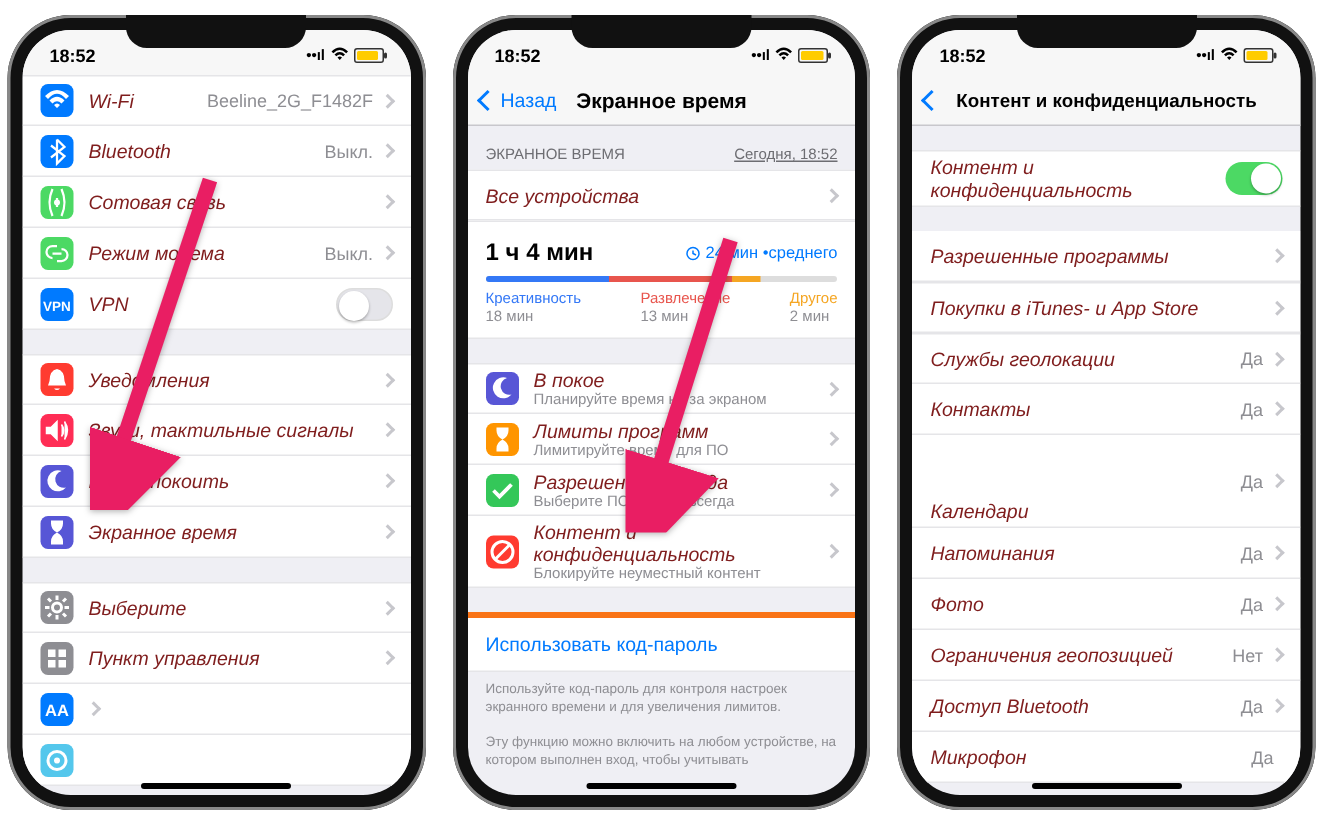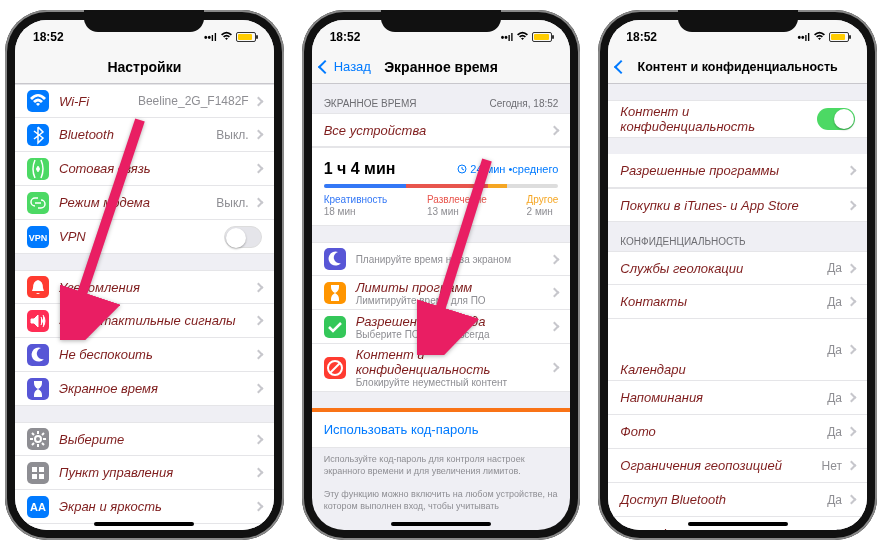--- a/index.html
+++ b/index.html
@@ -8,21 +8,21 @@
   .screen { width: 100%; height: 100%; background: #efeff4; border-radius: 32px; overflow: hidden; position: relative; display: flex; flex-direction: column; }
   .notch { position: absolute; top: 0; left: 50%; transform: translateX(-50%); width: 120px; height: 22px; background: #111; border-bottom-left-radius: 14px; border-bottom-right-radius: 14px; z-index: 5; }
   .statusbar { height: 30px; display: flex; justify-content: space-between; align-items: center; padding: 4px 18px 0; font-size: 12px; font-weight: 600; background: #f7f7f7; }
   .status-icons { display: flex; gap: 3px; align-items: center; font-size: 10px; }
   .navbar { background: #f7f7f7; border-bottom: 1px solid #c8c7cc; display: flex; align-items: center; justify-content: center; height: 34px; position: relative; padding: 0 8px; }
   .nav-title { font-size: 14px; font-weight: 600; text-align:center; }
   .nav-back { position: absolute; left: 8px; display: flex; align-items: center; color: #007aff; font-size: 13px; }
   .nav-back::before { content: ""; width: 8px; height: 8px; border-left: 2px solid #007aff; border-bottom: 2px solid #007aff; transform: rotate(45deg); margin-right: 4px; }
   .content { flex: 1; overflow: hidden; }
   .group-header { font-size: 10px; color: #6d6d72; padding: 14px 12px 4px; text-transform: uppercase; display:flex; justify-content:space-between;}
-  .group-header span:last-child{ text-transform:none; }
+  .group-header span:last-child{ text-transform:none;text-decoration:underline; }
   .row { background: #fff; border-bottom: 1px solid #e5e5e8; display: flex; align-items: center; min-height: 34px; padding: 3px 12px 3px 12px; font-size: 13px; position: relative; }
   .row.first { border-top: 1px solid #e5e5e8; }
   .row .icon { width: 22px; height: 22px; border-radius: 5px; margin-right: 10px; display: flex; align-items: center; justify-content: center; font-size: 12px; color: #fff; flex-shrink: 0; }
   .row .label { flex: 1; color: #7f1d1d; font-style: italic; }
   .row .sublabel { font-size: 10px; color: #8e8e93; }
   .row .value { color: #8e8e93; font-size: 12px; margin-right: 6px; }
   .row .chevron { width: 7px; height: 7px; border-right: 2px solid #c7c7cc; border-top: 2px solid #c7c7cc; transform: rotate(45deg); }
   .toggle { width: 38px; height: 22px; border-radius: 11px; position: relative; }
   .toggle.on { background: #4cd964; }
   .toggle.off { background: #e5e5ea; border:1px solid #ddd;}
@@ -61,23 +61,20 @@
         <span>
           <svg width="13" height="10" viewBox="0 0 13 10">
               <path d="M6.5 9 L8 7.3 Q6.5 6 5 7.3 Z M3 5.3 Q6.5 2 10 5.3 L8.8 6.5 Q6.5 4.3 4.2 6.5 Z M1 3.3 Q6.5 -2 12 3.3 L10.8 4.5 Q6.5 0.3 2.2 4.5 Z" fill="#000"></path>
             </svg>
         </span>
         <span class="battery">
             <i></i>
           </span>
       </span>
     </div>
-    <div class="navbar">
-      <div class="nav-title">Настройки</div>
-    </div>
     <div class="content">
       <div id="p1g1">
           <div class="row first">
             <span class="icon" style="background: rgb(0, 122, 255);">
               <svg width="22" height="22" viewBox="0 0 22 22">
                 <path d="M11 16 L13 14 Q11 12 9 14 Z M6 11 Q11 6 16 11 L14 13 Q11 10 8 13 Z M3 8 Q11 0 19 8 L17 10 Q11 3 5 10 Z" fill="#fff"></path>
               </svg>
             </span>
             <div style="flex: 1 1 0%;">
               <div class="label">Wi-Fi</div>
@@ -209,23 +206,20 @@
               <div class="label">Пункт управления</div>
             </div>
             <span class="chevron"></span>
           </div>
           <div class="row">
             <span class="icon" style="background: rgb(0, 122, 255);">
               <svg width="22" height="22" viewBox="0 0 22 22">
                 <text x="11" y="15" font-size="11" text-anchor="middle" fill="#fff" font-weight="bold">AA</text>
               </svg>
             </span>
-            <div style="flex: 1 1 0%;">
-              <div class="label">Экран и яркость</div>
-            </div>
             <span class="chevron"></span>
           </div>
           <div class="row">
             <span class="icon" style="background: rgb(84, 199, 236);">
               <svg width="22" height="22" viewBox="0 0 22 22">
                 <circle cx="11" cy="11" r="6" fill="none" stroke="#fff" stroke-width="2"></circle>
                 <circle cx="11" cy="11" r="2" fill="#fff"></circle>
               </svg>
             </span>
           </div>
@@ -311,20 +305,21 @@
       </div>
       <div class="spacer"></div>
       <div id="p2items">
           <div class="row first">
             <span class="icon" style="background: rgb(88, 86, 214);">
               <svg width="22" height="22" viewBox="0 0 22 22">
                 <path d="M14 4 A7 7 0 1 0 17 15 A5 5 0 0 1 14 4 Z" fill="#fff"></path>
               </svg>
             </span>
             <div style="flex: 1 1 0%;">
+              <div class="label">В покое</div>
               <div class="sublabel">Планируйте время не за экраном</div>
             </div>
             <span class="chevron"></span>
           </div>
           <div class="row">
             <span class="icon" style="background: rgb(255, 149, 0);">
               <svg width="22" height="22" viewBox="0 0 22 22">
                 <path d="M7 3 L15 3 L15 5 Q15 9 11 11 Q15 13 15 17 L15 19 L7 19 L7 17 Q7 13 11 11 Q7 9 7 5 Z" fill="#fff"></path>
               </svg>
             </span>
@@ -416,23 +411,20 @@
             </div>
             <span class="chevron"></span>
           </div>
           <div class="row first">
             <div style="flex: 1 1 0%;">
               <div class="label">Покупки в iTunes- и App Store</div>
             </div>
             <span class="chevron"></span>
           </div>
         </div>
-      <div class="group-header">
-          <span>КОНФИДЕНЦИАЛЬНОСТЬ</span>
-        </div>
       <div id="p3g2">
           <div class="row first">
             <div style="flex: 1 1 0%;">
               <div class="label">Службы геолокации</div>
             </div>
             <span class="value">Да</span>
             <span class="chevron"></span>
           </div>
           <div class="row">
             <div style="flex: 1 1 0%;">

